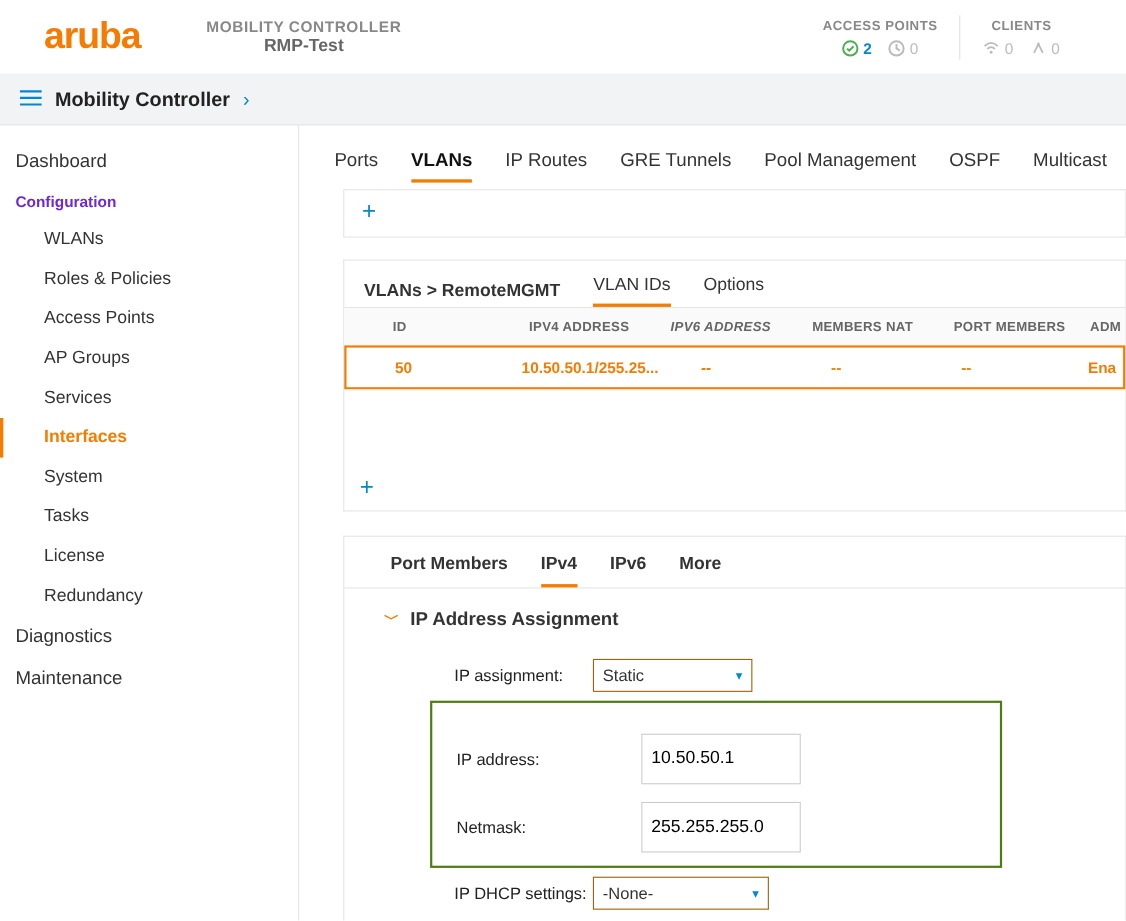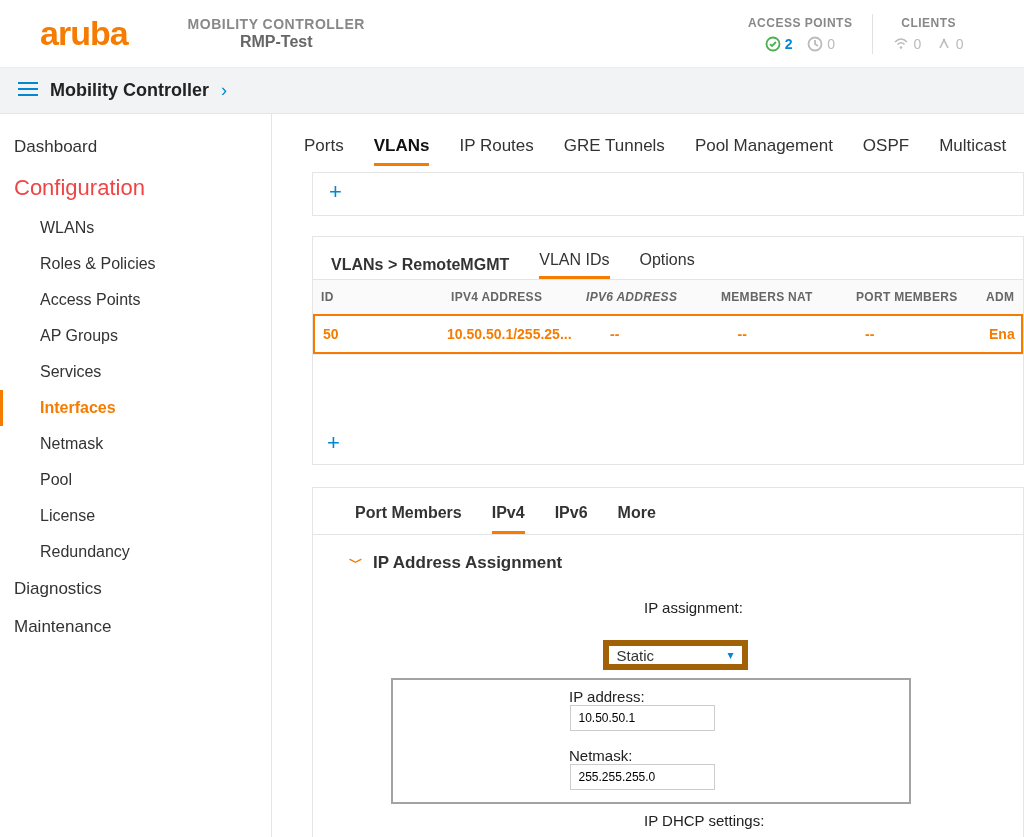--- a/index.html
+++ b/index.html
@@ -87,21 +87,21 @@
     border-right: 1px solid #e5e5e5;
     padding: 14px 0;
     overflow-y: auto;
   }
   .nav-item {
     padding: 9px 14px;
     font-size: 16px;
     cursor: pointer;
   }
   .nav-item.top { font-weight: 400; font-size: 17px; }
-  .nav-item.section { font-weight: 400; color: #ef4444; font-size: 22px; }
+  .nav-item.section { font-weight: 700; color: #6d28d9; font-size: 14px; }
   .nav-item.sub { padding-left: 40px; font-size: 16px; color: #333; }
   .nav-item.sub.active {
     color: #f57c00;
     font-weight: 700;
     border-left: 3px solid #f57c00;
     padding-left: 37px;
   }
 
   .main {
     flex: 1;
@@ -190,21 +190,21 @@
     background: #fafafa;
     font-size: 12px;
     color: #666;
     font-weight: 700;
     letter-spacing: 0.3px;
     border-top: 1px solid #e5e5e5;
   }
   .thead > div, .trow > div {
     padding: 10px 8px;
   }
-  .col-id { width: 130px; }
+  .col-id { width: 130px; margin-left: 36px; }
   .col-ipv4 { width: 135px; }
   .col-ipv6 { width: 135px; font-style: italic; }
   .col-nat  { width: 135px; }
   .col-port { width: 130px; }
   .col-adm  { width: 40px; }
   .trow {
     display: flex;
     border-top: 1px solid #e5e5e5;
     font-size: 14px;
     gap: 28px;
@@ -259,53 +259,51 @@
     margin-bottom: 18px;
   }
   .section-title .chev {
     color: #f57c00;
     font-size: 14px;
   }
   .form-row {
     display: flex;
     align-items: center;
     padding: 8px 0;
-    flex-direction: column;
   }
   .form-label {
     width: 190px;
     padding-left: 64px;
     font-size: 15px;
     color: #222;
   }
   .form-field input[type=text] {
     width: 145px;
-    height: 26px;
+    height: 46px;
     padding: 4px 8px;
     border: 1px solid #ccc;
-    font-size: 12px;
+    font-size: 16px;
   }
   .select-like {
     width: 145px;
     height: 30px;
-    border: 6px solid #a16207;
+    border: 1px solid #a16207;
     display: inline-flex;
     align-items: center;
     justify-content: space-between;
     padding: 0 8px;
     font-size: 15px;
     background: #fff;
     cursor: pointer;
-    margin-top: 24px;
   }
   .select-like .caret { color: #0288d1; font-size: 12px; }
   .select-like.wide { width: 160px; }
   .highlight-box {
-    border: 2px solid #a3a3a3;
-    padding: 0 18px 4px 0;
+    border: 2px solid #4d7c0f;
+    padding: 20px 18px 4px 0;
     margin-left: 42px;
     margin-right: 160px;
     width: 520px;
   }
   .highlight-box .form-label { padding-left: 22px; }
 </style>
 </head>
 <body>
 
 <div class="topbar">
@@ -381,22 +379,22 @@
 
   <div class="sidebar">
     <div class="nav-item top">Dashboard</div>
     <div class="nav-item section">Configuration</div>
     <div class="nav-item sub">WLANs</div>
     <div class="nav-item sub">Roles &amp; Policies</div>
     <div class="nav-item sub">Access Points</div>
     <div class="nav-item sub">AP Groups</div>
     <div class="nav-item sub">Services</div>
     <div class="nav-item sub active">Interfaces</div>
-    <div class="nav-item sub">Netmask</div>
-    <div class="nav-item sub">Pool</div>
+    <div class="nav-item sub">System</div>
+    <div class="nav-item sub">Tasks</div>
     <div class="nav-item sub">License</div>
     <div class="nav-item sub">Redundancy</div>
     <div class="nav-item top">Diagnostics</div>
     <div class="nav-item top">Maintenance</div>
   </div>
 
   <div class="main">
     <div class="tabs">
       <div class="tab">Ports</div>
       <div class="tab active">VLANs</div>

